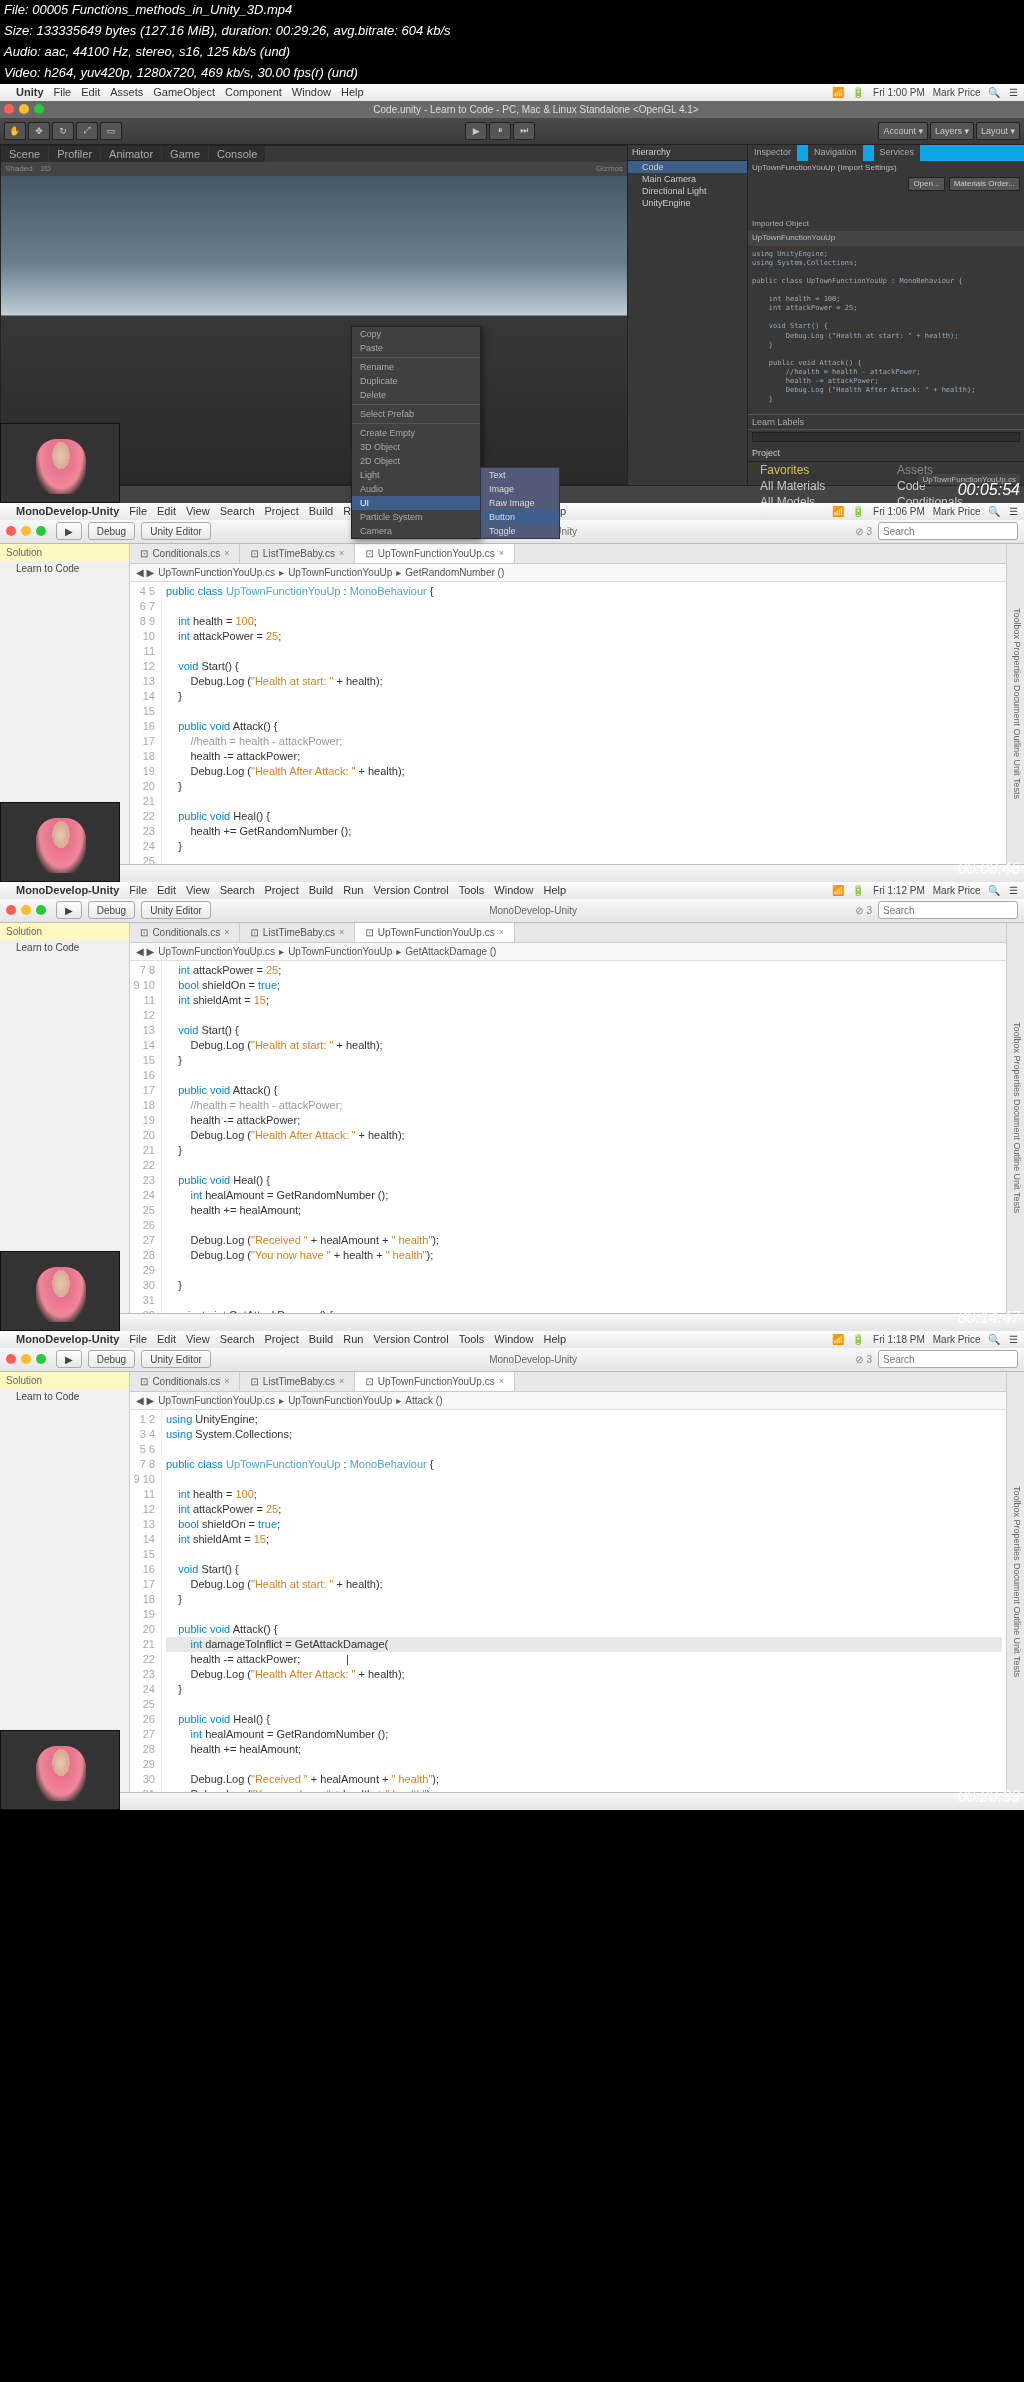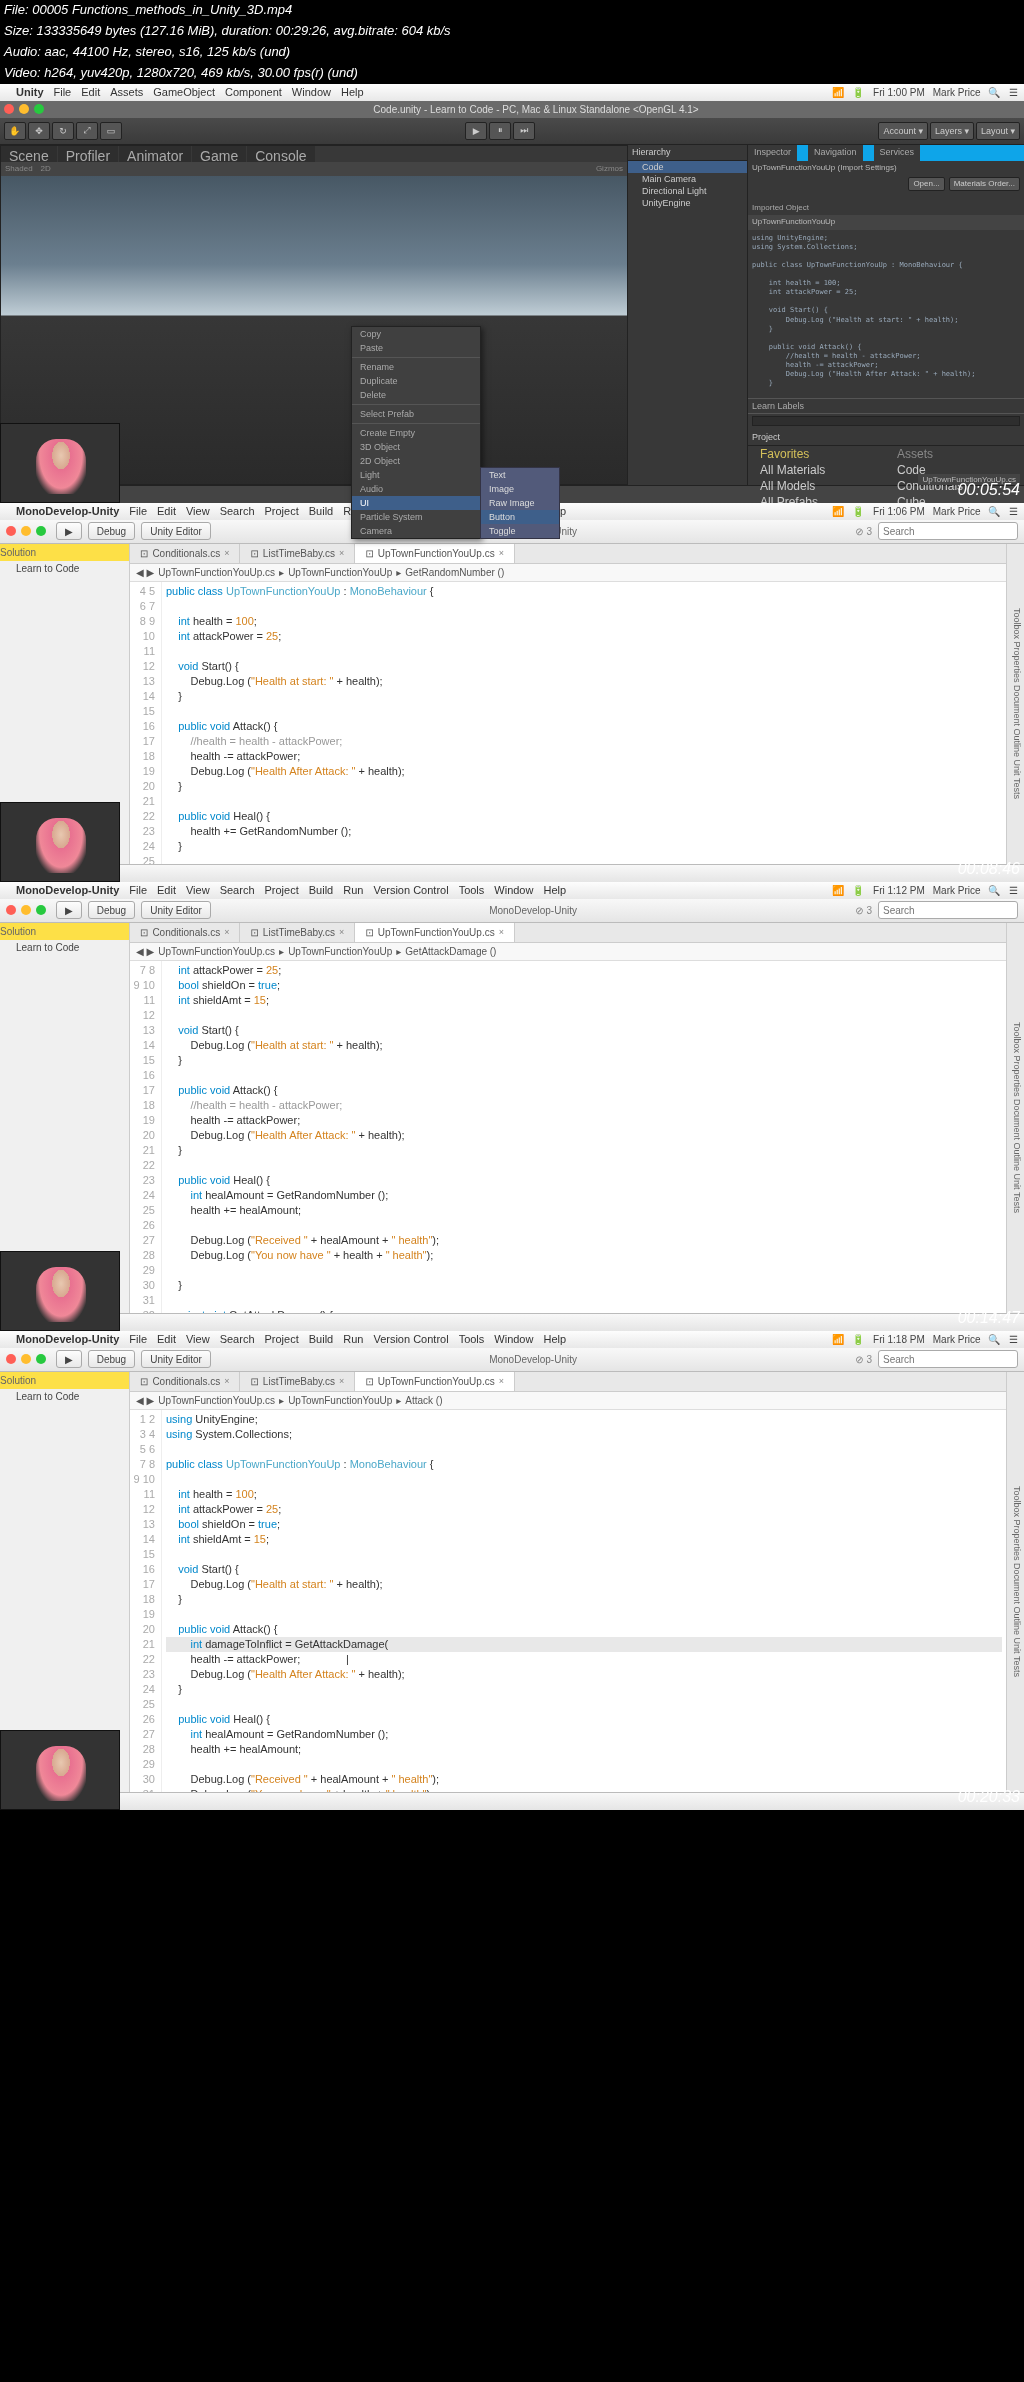--- a/index.html
+++ b/index.html
@@ -10,21 +10,21 @@
 .menubar .apple{font-size:13px}
 .menubar .app-name{font-weight:bold}
 .menubar .spacer{flex:1}
 .menubar .status{display:flex;gap:8px;align-items:center;font-size:10px;color:#444}
 .menubar .status span{white-space:nowrap}
 .unity-window{background:#383838}
 .unity-toolbar{height:27px;background:linear-gradient(#4a4a4a,#3a3a3a);display:flex;align-items:center;gap:2px;padding:0 4px;border-bottom:1px solid #222}
 .tbtn{background:#555;border:1px solid #222;height:18px;min-width:22px;display:inline-flex;align-items:center;justify-content:center;color:#ccc;font-size:9px;padding:0 4px;border-radius:2px}
 .unity-body{display:flex;height:340px}
 .unity-scene{flex:1;background:linear-gradient(#3b4a56 0%,#6b7f8f 35%,#bfcdd5 50%,#373737 50.3%,#2a2a2a 100%);position:relative;border:1px solid #222}
-.scene-tabs{position:absolute;top:0;left:0;right:0;height:16px;background:#383838;display:flex;gap:1px;font-size:14px;color:#aaa}
+.scene-tabs{position:absolute;top:0;left:0;right:0;height:16px;background:#383838;display:flex;gap:1px;font-size:11px;color:#aaa}
 .scene-tab{padding:2px 8px;background:#2e2e2e}
 .scene-subbar{position:absolute;top:16px;left:0;right:0;height:14px;background:#444;font-size:8px;color:#888;display:flex;align-items:center;padding:0 4px;gap:8px}
 .unity-right{width:396px;display:flex}
 .hier{width:120px;background:#383838;border-right:1px solid #222}
 .panel-hdr{height:16px;background:#383838;color:#ccc;font-size:9px;padding:2px 4px;border-bottom:1px solid #222}
 .hier-item{font-size:9px;color:#ccc;padding:1px 4px 1px 14px}
 .hier-item.sel{background:#3e5f8a}
 .ctx-menu{position:absolute;left:350px;top:180px;width:130px;background:#404040;border:1px solid #222;box-shadow:2px 2px 6px rgba(0,0,0,.5);z-index:10}
 .ctx-item{font-size:9px;color:#aaa;padding:2px 8px}
 .ctx-sep{height:1px;background:#555;margin:2px 0}
@@ -49,21 +49,21 @@
 .tl{width:10px;height:10px;border-radius:50%}
 .tl.r{background:#ff5f56}.tl.y{background:#ffbd2e}.tl.g{background:#27c93f}
 .mono-window{background:#f5f5f5}
 .mono-toolbar{height:24px;background:linear-gradient(#f8f8f8,#e5e5e5);display:flex;align-items:center;padding:0 6px;gap:6px;border-bottom:1px solid #bbb}
 .mono-toolbar .traffic{margin-right:4px}
 .mono-tbtn{height:18px;padding:0 8px;background:linear-gradient(#fdfdfd,#e8e8e8);border:1px solid #aaa;border-radius:3px;font-size:10px;color:#444;display:inline-flex;align-items:center}
 .mono-title{flex:1;text-align:center;font-size:10px;color:#666}
 .mono-search{width:140px;height:18px;border:1px solid #aaa;border-radius:3px;background:#fff;font-size:10px;padding:0 4px;color:#999}
 .mono-body{display:flex;height:var(--bh)}
 .mono-sidebar{width:130px;background:#f0f0f0;border-right:1px solid #ccc;font-size:10px}
-.mono-side-hdr{padding:3px 0;color:#666;font-size:10px;background:#fde047}
+.mono-side-hdr{padding:3px 6px;color:#666;font-size:10px;background:#fef9c3}
 .mono-side-item{padding:2px 6px 2px 16px;color:#444}
 .mono-main{flex:1;display:flex;flex-direction:column;background:#fff}
 .mono-tabs{height:20px;background:#e8e8e8;display:flex;border-bottom:1px solid #ccc}
 .mono-tab{padding:3px 10px;font-size:10px;color:#555;border-right:1px solid #ccc;display:flex;align-items:center;gap:4px}
 .mono-tab.active{background:#fff}
 .mono-tab .x{color:#888;font-size:9px}
 .mono-breadcrumb{height:18px;background:#f8f8f8;border-bottom:1px solid #ddd;font-size:10px;color:#555;padding:2px 6px;display:flex;align-items:center;gap:4px}
 .mono-code{flex:1;display:flex;font-family:Menlo,Consolas,monospace;font-size:11px;line-height:15px;overflow:hidden}
 .gutter{width:32px;background:#fff;color:#aaa;text-align:right;padding:2px 6px 2px 2px;border-right:1px solid #eee}
 .code-text{flex:1;padding:2px 4px;white-space:pre;color:#333}
@@ -180,21 +180,21 @@
           <div class="insp-tabs">
             <div class="insp-tab">Inspector</div>
             <div class="insp-tab">Navigation</div>
             <div class="insp-tab">Services</div>
           </div>
           <div class="insp-row">UpTownFunctionYouUp (Import Settings)</div>
           <div class="insp-row" style="display:flex;gap:4px;justify-content:flex-end">
             <span class="tbtn" style="height:14px;font-size:8px">Open...</span>
             <span class="tbtn" style="height:14px;font-size:8px">Materials Order...</span>
           </div>
-          <div class="insp-row" style="margin-top:8px;color:#aaa">Imported Object</div>
+          <div class="insp-row" style="margin-top:24px;color:#aaa">Imported Object</div>
           <div class="insp-row" style="background:#444">UpTownFunctionYouUp</div>
           <div class="insp-code">using UnityEngine;
 using System.Collections;
 
 public class UpTownFunctionYouUp : MonoBehaviour {
 
     int health = 100;
     int attackPower = 25;
 
     void Start() {

